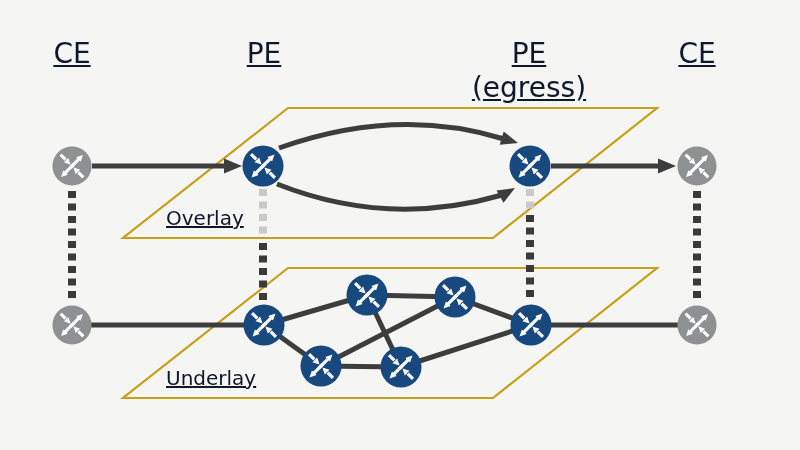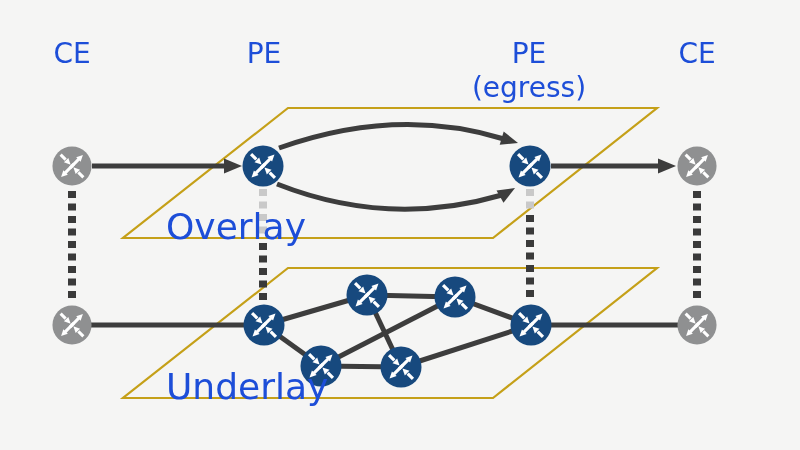--- a/index.html
+++ b/index.html
@@ -2,24 +2,24 @@
 <html><head>
 <meta charset="utf-8">
 <style>
   html,body { margin:0; padding:0; }
   .stage {
     position:relative; width:800px; height:450px;
     background:#f5f5f4; overflow:hidden;
     font-family:"DejaVu Sans","Liberation Sans",sans-serif;
   }
   .stage svg.scene { position:absolute; left:0; top:0; }
-  .lbl { position:absolute; color:#1d4ed8; white-space:nowrap; }
+  .lbl { position:absolute; color:#0f172a; white-space:nowrap;text-decoration:underline; }
   .lbl.centered { transform:translateX(-50%); text-align:center; }
   .node-lbl { font-size:28px; line-height:1.2; }
-  .plane-lbl { font-size:36px; }
+  .plane-lbl { font-size:20px; }
 </style>
 </head>
 <body>
 
 <div class="stage">
 
   <svg class="scene" width="800" height="450" viewBox="0 0 800 450">
     <defs>
       <symbol id="router" viewBox="0 0 44 44">
         <circle cx="22" cy="22" r="21.5"></circle>

